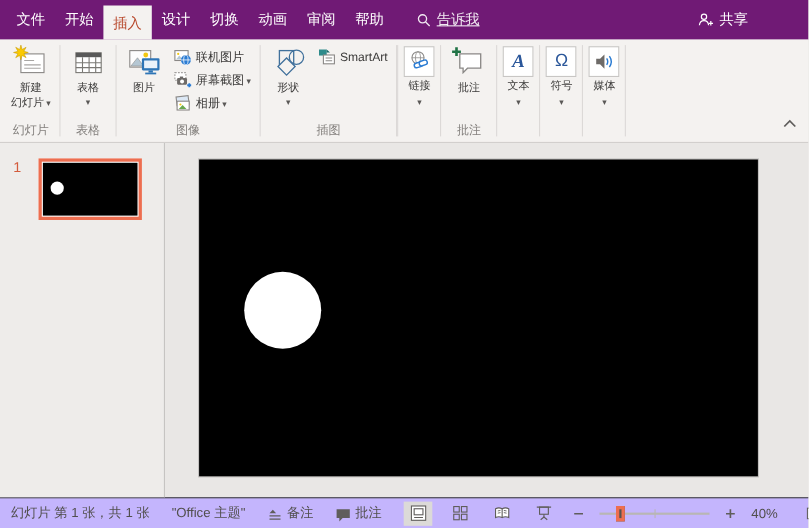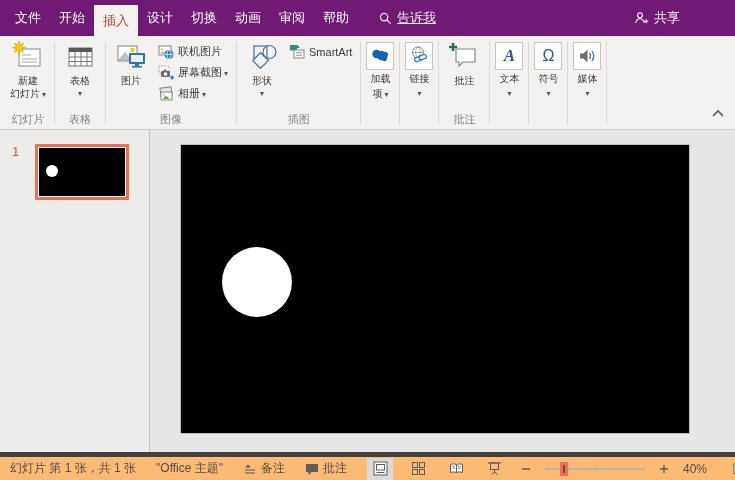--- a/index.html
+++ b/index.html
@@ -54,25 +54,25 @@
   .thumb-circle { position:absolute; left:7px; top:17px; width:12px; height:12px;
                   border-radius:50%; background:#fff; }
 
   .canvas { flex:1; position:relative; }
   .slide { position:absolute; left:31px; top:15px; width:508px; height:288px;
            background:#000; box-shadow:0 0 0 1px #c2c0be; }
   .slide-circle { position:absolute; left:41px; top:102px; width:70px; height:70px;
                   border-radius:50%; background:#fff; }
 
   
-  .statusbar { height:28px; background:#fdba74; border-top:5px solid #404040;
+  .statusbar { height:28px; background:#c4b5fd; border-top:1px solid #404040;
                display:flex; align-items:center; padding:0 10px 0 10px;
                font-size:12px; color:#514f4d; white-space:nowrap; }
   .sb-text { margin-right:20px; }
-  .sb-btn { display:flex; align-items:center; gap:4px; margin-right:20px; cursor:default; }
+  .sb-btn { display:flex; align-items:flex-end; gap:4px; margin-right:20px; cursor:default; }
   .sb-right { margin-left:auto; display:flex; align-items:center; gap:12px; }
   .viewbtn { width:26px; height:22px; display:flex; align-items:center; justify-content:center; cursor:default; }
   .viewbtn.sel { background:#dcdad8; }
   .zoombtn { width:14px; height:16px; display:flex; align-items:center; justify-content:center; cursor:default; }
   .slider { position:relative; width:100px; height:16px; cursor:default; }
   .slider .track { position:absolute; left:0; right:0; top:7px; height:2px; background:#b8b6b4; }
   .slider .tick  { position:absolute; left:50%; top:4px; width:1px; height:8px; background:#b8b6b4; }
   .slider .thumb { position:absolute; left:15%; top:1px; width:7px; height:14px; background:#565350; }
   .zoom-label { width:32px; text-align:left; }
 </style>
@@ -237,32 +237,20 @@
                 </svg>
             </span>
             <span>SmartArt</span>
           </div>
         </div>
       </div>
       <div class="gcap">插图</div>
     </div>
     <div class="rdiv"></div>
 
-    <div class="rgroup">
-      <div class="dropbtn">
-        <span class="icon-box">
-          <svg width="20" height="20" viewBox="0 0 20 20">
-              <circle cx="6.5" cy="8" r="4.2" fill="#1266b1"></circle>
-              <rect x="8.5" y="5.5" width="9" height="9" rx="2" transform="rotate(16 13 10)" fill="#1266b1"></rect>
-            </svg>
-        </span>
-        <span class="blbl">加载</span>
-        <span class="blbl arr"><span>项</span></span>
-      </div>
-    </div>
     <div class="rdiv"></div>
 
     <div class="rgroup">
       <div class="dropbtn">
         <span class="icon-box">
           <svg width="22" height="22" viewBox="0 0 22 22">
               <circle cx="10" cy="7.5" r="5.5" fill="#fff" stroke="#8a8886"></circle>
               <ellipse cx="10" cy="7.5" rx="2.3" ry="5.5" fill="none" stroke="#8a8886" stroke-width="0.7"></ellipse>
               <line x1="4.5" y1="7.5" x2="15.5" y2="7.5" stroke="#8a8886" stroke-width="0.7"></line>
               <rect x="6.5" y="12" width="7.5" height="4.2" rx="2.1" fill="#fff" stroke="#2b7cd3" stroke-width="1.3" transform="rotate(-18 10 14)"></rect>

